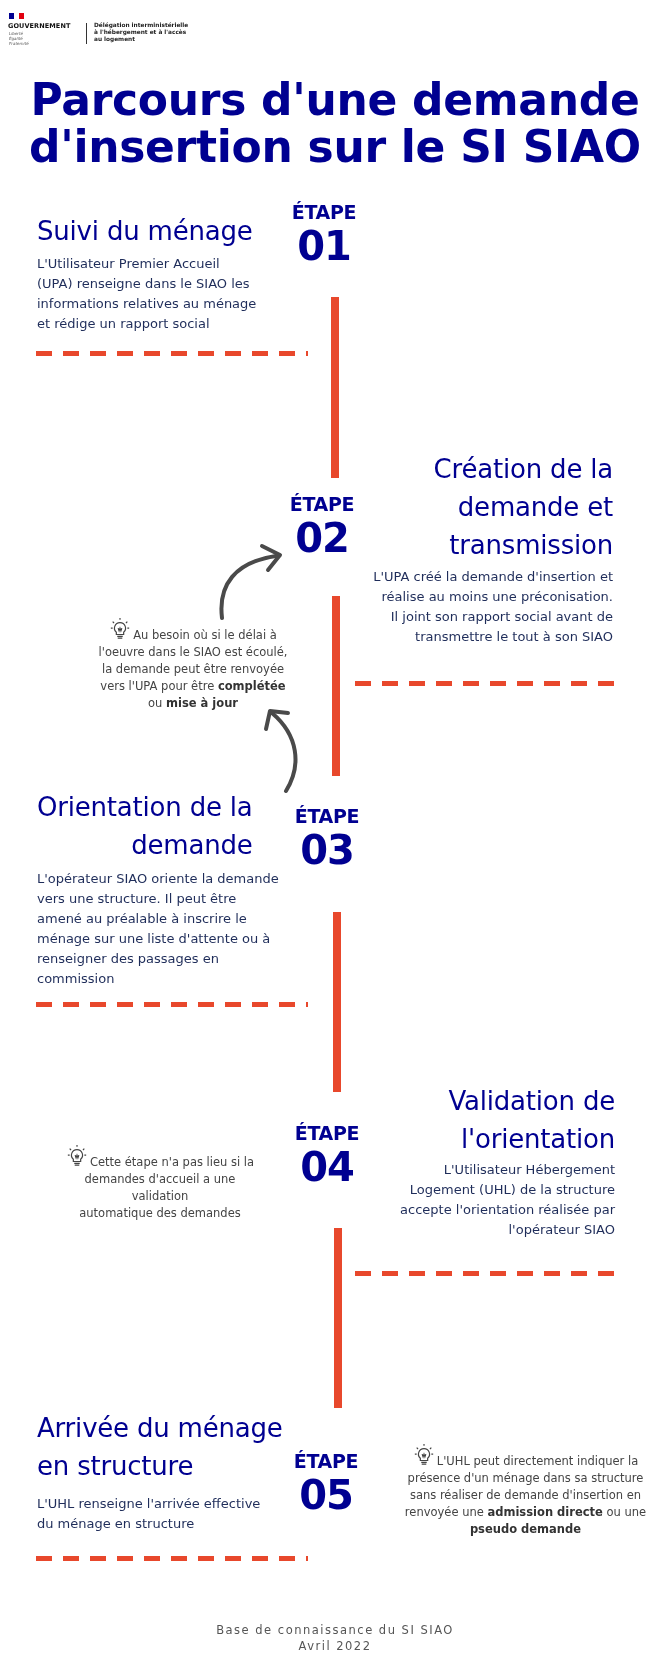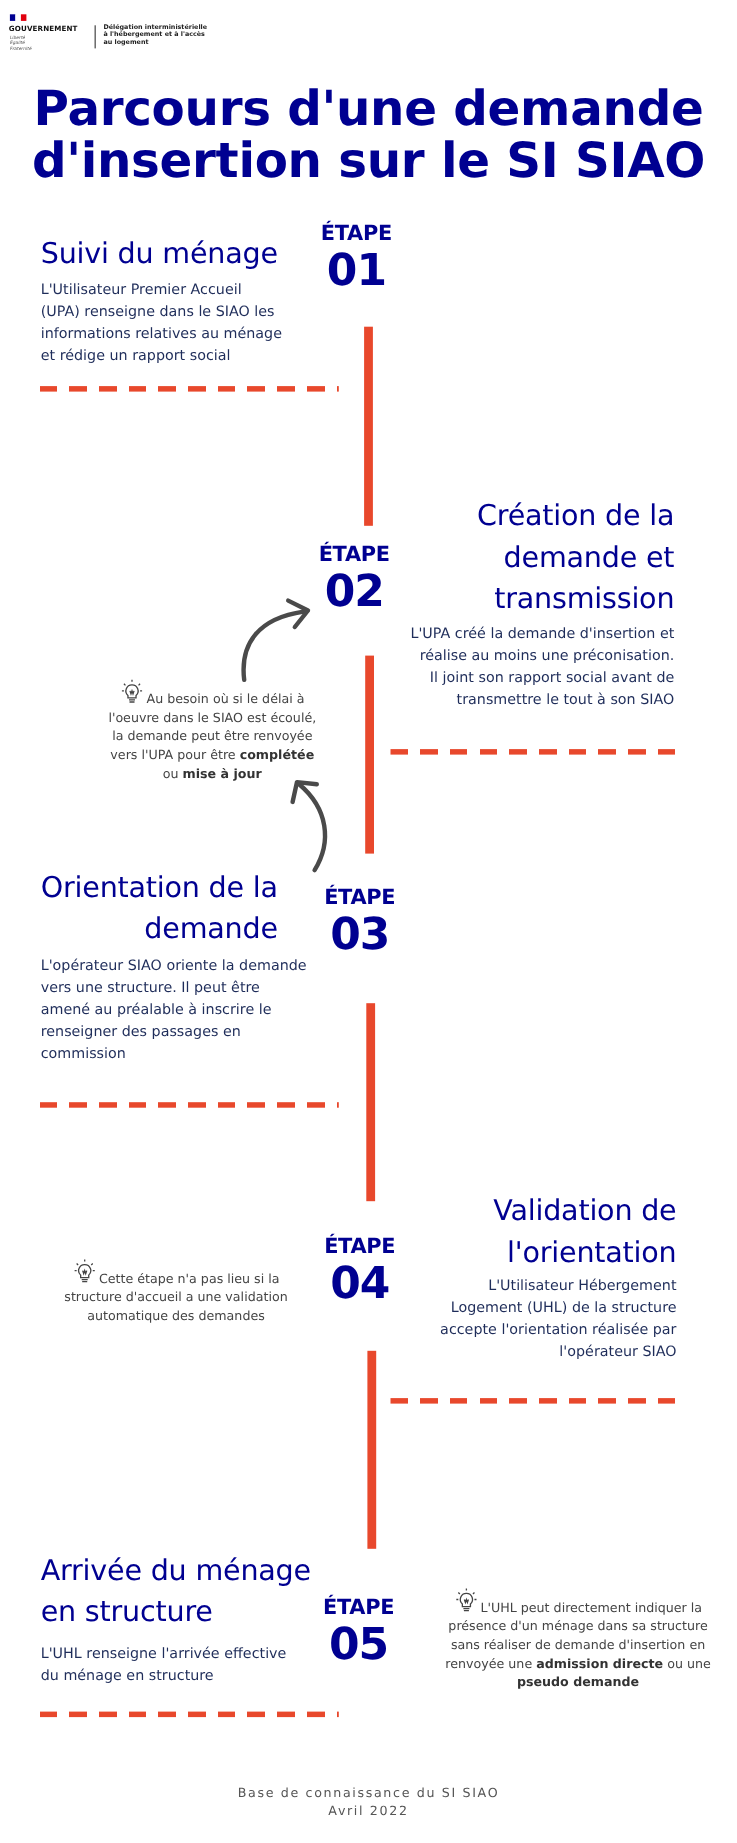--- a/index.html
+++ b/index.html
@@ -125,20 +125,21 @@
 
 <section>
   <div class="step-title" style="left:37px; top:788px;text-align:right;">
     <div>Orientation de la</div>
     <div>demande</div>
   </div>
   <div class="step-desc" style="left:37px; top:869px;">
     <div>L'opérateur SIAO oriente la demande</div>
     <div>vers une structure. Il peut être</div>
     <div>amené au préalable à inscrire le</div>
+    <div>ménage sur une liste d'attente ou à</div>
     <div>renseigner des passages en</div>
     <div>commission</div>
   </div>
   <div class="etape" style="left:287px; top:805px;">
     <span class="lbl">ÉTAPE</span>
     <span class="num">03</span>
   </div>
   <div class="dash" style="left:36px; top:1002px; width:272px;"></div>
   <div class="vline" style="left:333px; top:912px; height:180px;"></div>
 </section>
@@ -166,21 +167,21 @@
   <div>
     <svg class="bulb" viewBox="0 0 24 26">
       <g fill="none" stroke="#444" stroke-width="1.3">
         <path d="M12 6 a6 6 0 0 1 4 10.5 v2.5 h-8 v-2.5 A6 6 0 0 1 12 6z"></path>
         <path d="M9 21h6M9.5 23h5"></path>
         <path d="M10 12 l1 3 l1-3 l1 3 l1-3"></path>
         <path d="M12 1v2M4 5l1.5 1.5M20 5l-1.5 1.5M2 12h2M20 12h2"></path>
       </g>
     </svg><span>Cette étape n'a pas lieu si la</span>
   </div>
-  <div>structure d'accueil  a une validation</div>
+  <div>demandes d'accueil  a une validation</div>
   <div>automatique des demandes</div>
 </div>
 
 <section>
   <div class="step-title" style="left:37px; top:1409px;">
     <div>Arrivée du ménage</div>
     <div>en structure</div>
   </div>
   <div class="step-desc" style="left:37px; top:1494px;">
     <div>L'UHL renseigne l'arrivée effective</div>

